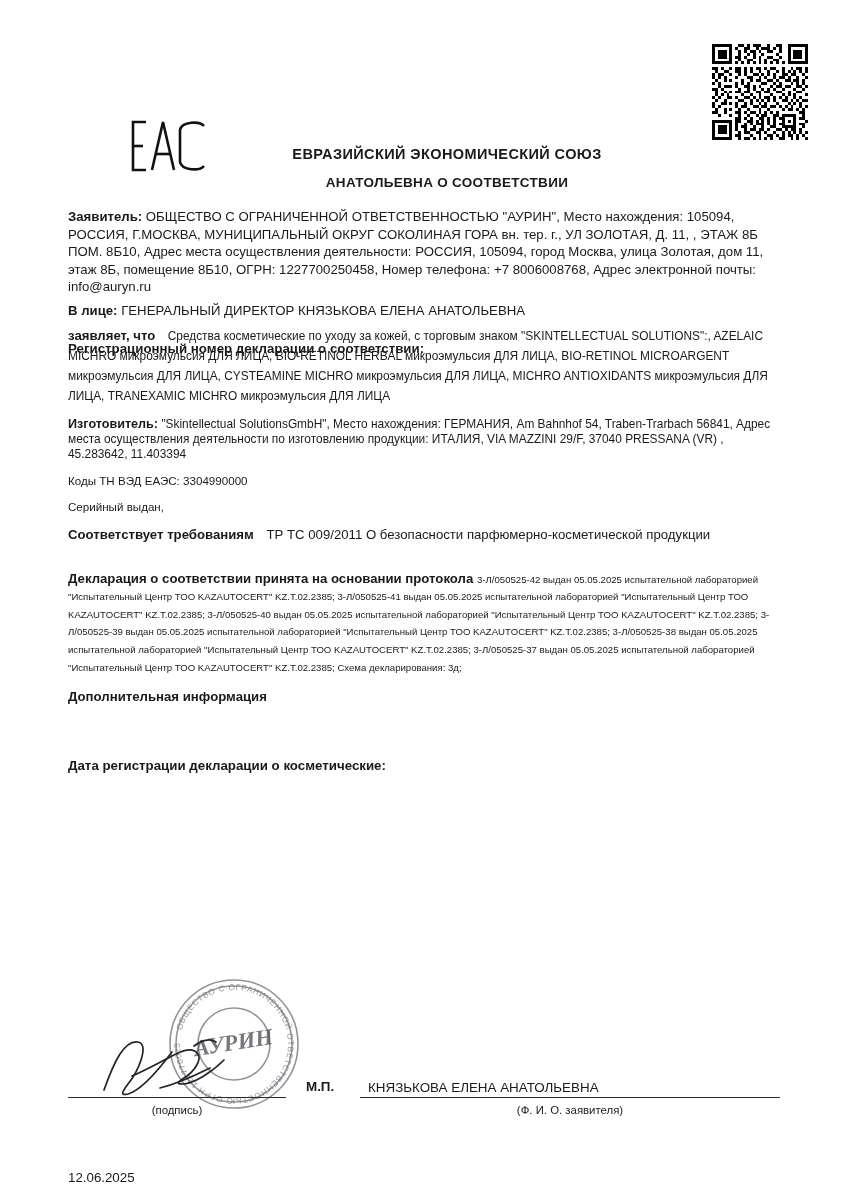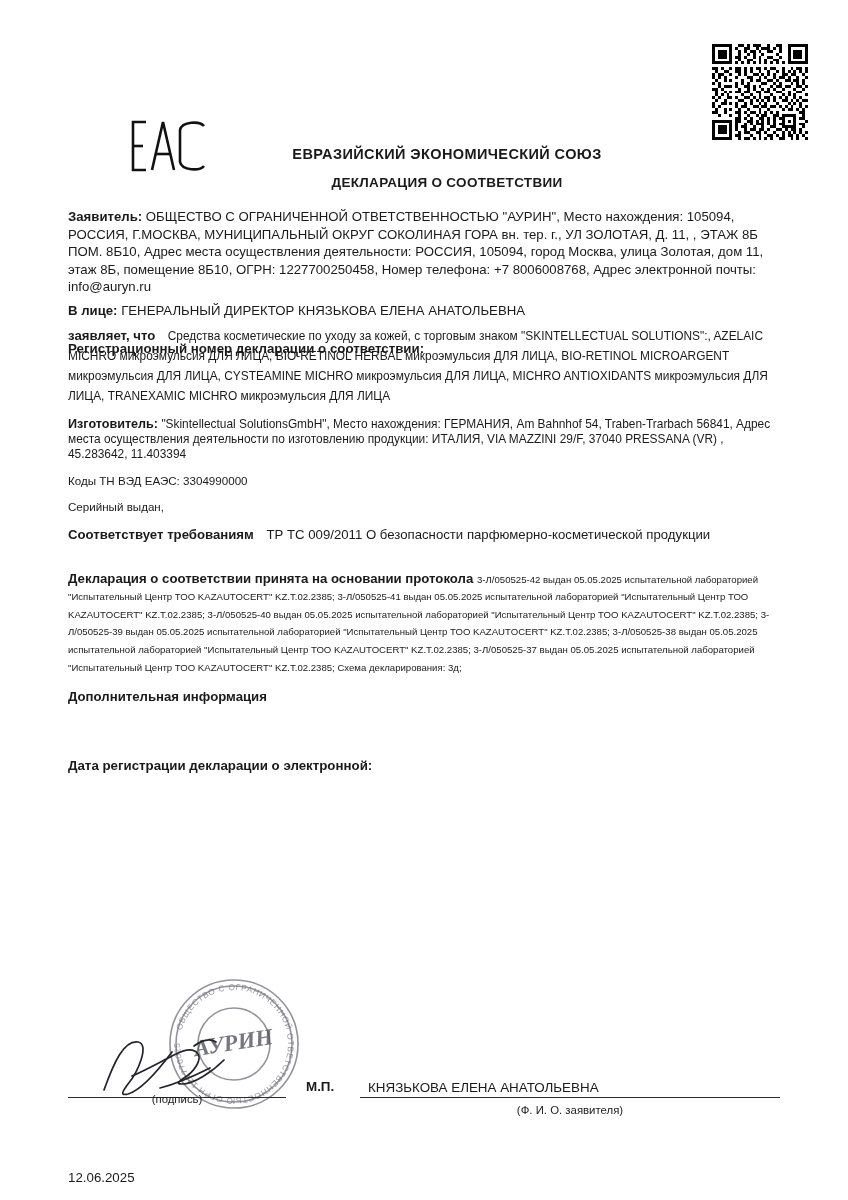--- a/index.html
+++ b/index.html
@@ -132,21 +132,21 @@
   .sig-line {
     position: absolute;
     left: 0px;
     bottom: 30px;
     width: 218px;
     border-bottom: 1px solid #2b2b2b;
   }
   .sig-caption {
     position: absolute;
     left: 0px;
-    bottom: 23px;
+    bottom: 12px;
     width: 218px;
     text-align: center;
     font-size: 11.4px;
   }
   .mp {
     position: absolute;
     left: 238px;
     bottom: 34px;
     font-size: 13.4px;
     font-weight: bold;
@@ -512,21 +512,21 @@
         <path d="M22 50 L33 2 L44 50"></path>
         <path d="M26 34 L40 34"></path>
 
         <path d="M74 6 C70 1, 52 1, 50 10 L50 42 C52 51, 70 51, 74 46"></path>
       </g>
     </svg>
   </div>
 
   <div class="title-block">
     <div class="title-main">ЕВРАЗИЙСКИЙ ЭКОНОМИЧЕСКИЙ СОЮЗ</div>
-    <div class="title-sub">ДЕКЛАРАЦИЯ О СООТВЕТСТВИИ</div>
+    <div class="title-sub">АНАТОЛЬЕВНА О СООТВЕТСТВИИ</div>
   </div>
 
   <div class="content">
 
     <p class="para">
       <span class="lbl">Заявитель:</span>
       <span>ОБЩЕСТВО С ОГРАНИЧЕННОЙ ОТВЕТСТВЕННОСТЬЮ "АУРИН", Место нахождения: 105094, РОССИЯ,  Г.МОСКВА, МУНИЦИПАЛЬНЫЙ ОКРУГ СОКОЛИНАЯ ГОРА вн. тер. г.,   УЛ ЗОЛОТАЯ, Д. 11,  , ЭТАЖ   8Б    ПОМ.   8Б10, Адрес места осуществления деятельности: РОССИЯ, 105094, город Москва, улица Золотая, дом 11, этаж 8Б, помещение 8Б10, ОГРН: 1227700250458, Номер телефона: +7 8006008768, Адрес электронной почты: info@auryn.ru</span>
     </p>
 
     <p class="para mt6">
@@ -606,18 +606,18 @@
     <div class="declarant-line"></div>
     <div class="declarant-name">КНЯЗЬКОВА ЕЛЕНА АНАТОЛЬЕВНА</div>
     <div class="declarant-caption">(Ф. И. О. заявителя)</div>
   </div>
 
   <div class="footer">
     <div class="footer-row">
       <div class="footer-label">Регистрационный номер декларации о соответствии:</div>
     </div>
     <div class="footer-row">
-      <div class="footer-label">Дата регистрации декларации о электронной:</div>
+      <div class="footer-label">Дата регистрации декларации о косметические:</div>
       <div class="footer-value">12.06.2025</div>
     </div>
   </div>
 
 </div>
 
 </body></html>

